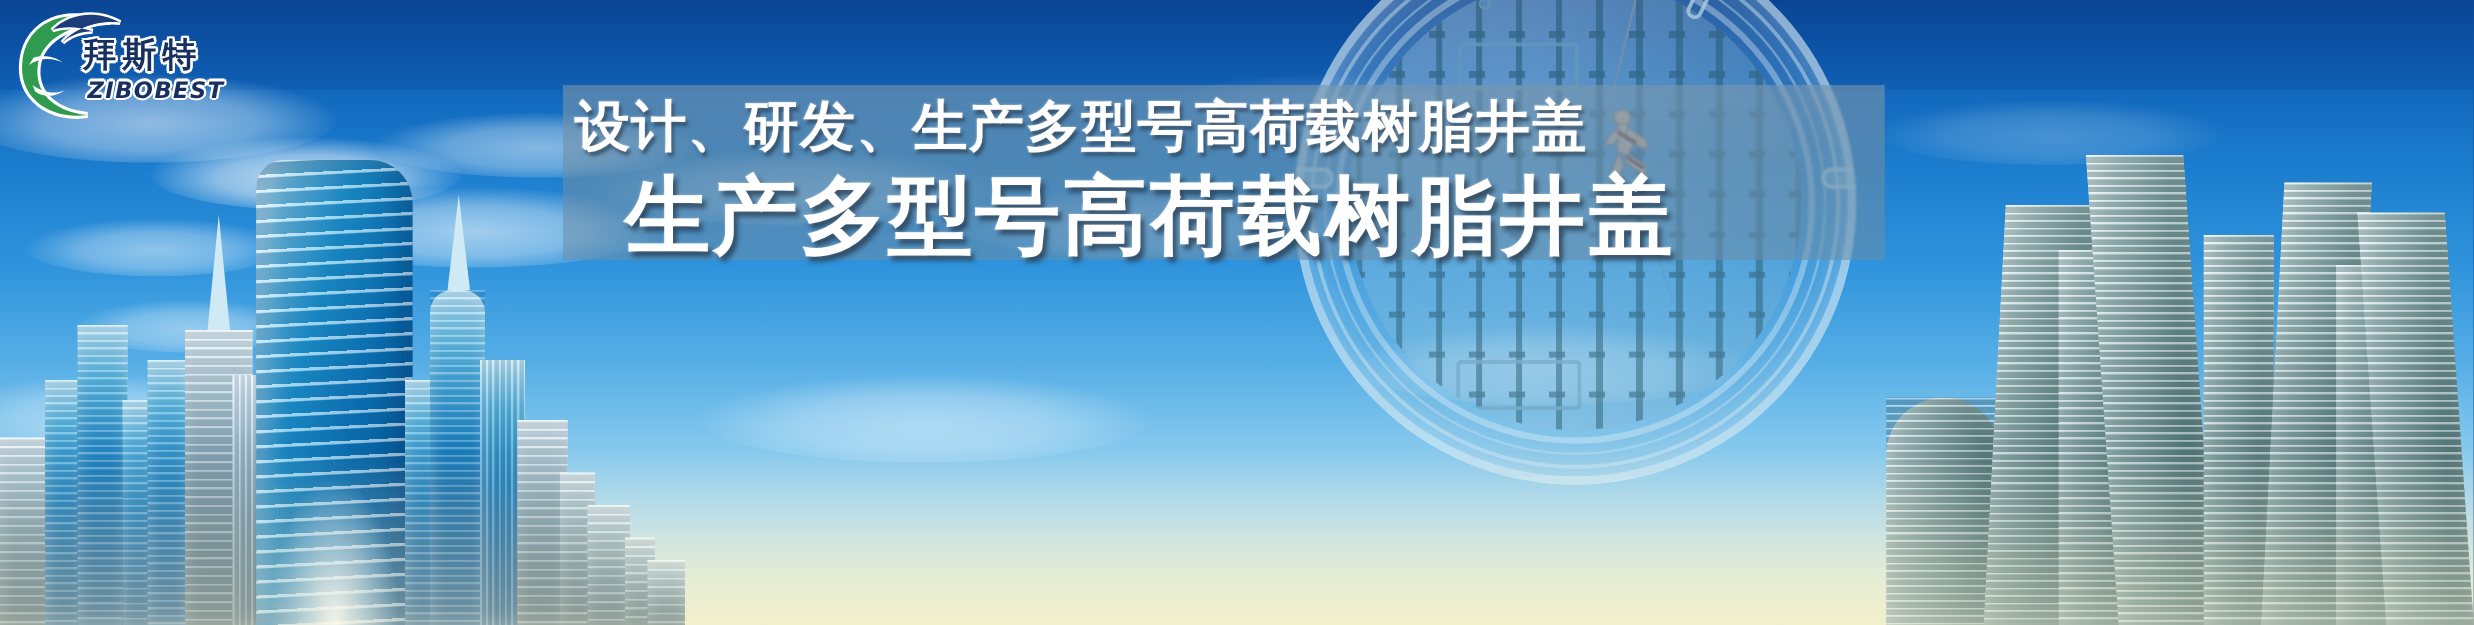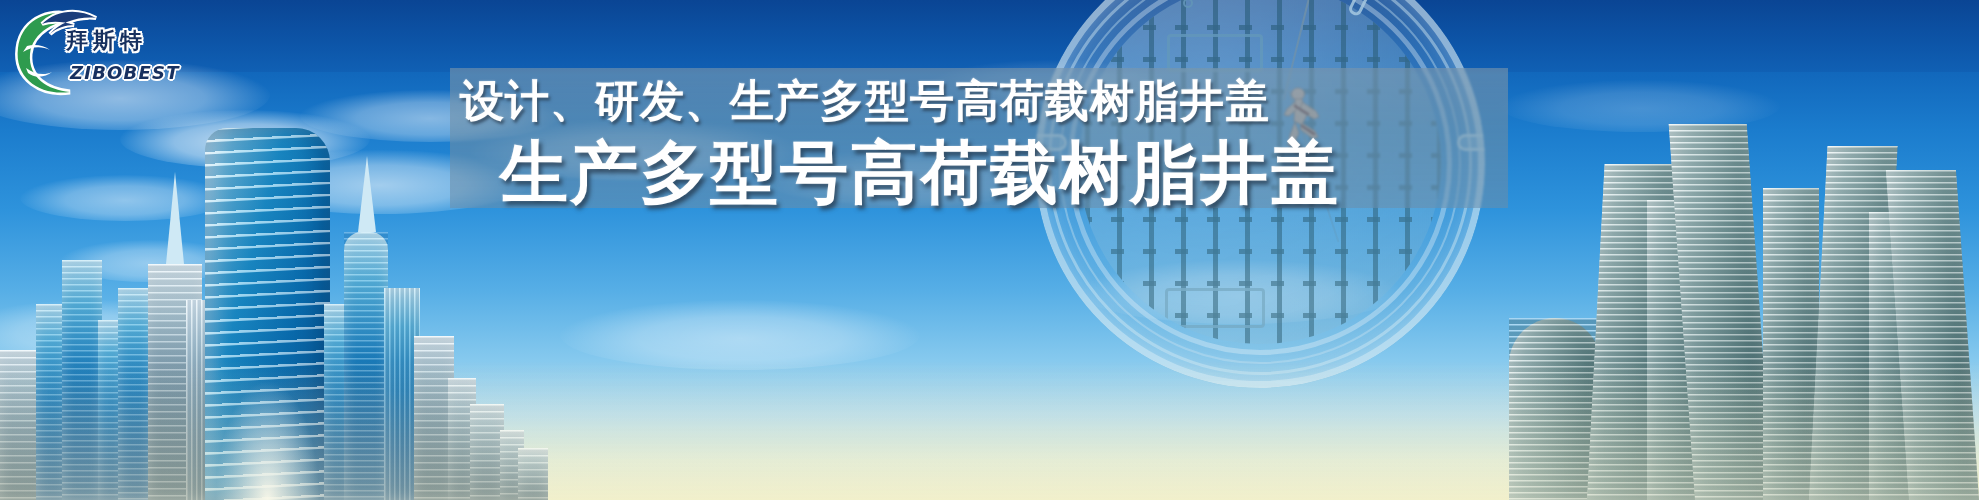--- a/index.html
+++ b/index.html
@@ -246,21 +246,21 @@
   }
 
   
   .logo {
     position:absolute; left:8px; top:6px;
     width:152px; height:96px;
   }
   .logo-swoosh { position:absolute; left:0; top:0; width:100px; height:92px; }
   .logo-cn {
     position:absolute; left:58px; top:20px;
-    font-size:22px; font-weight:700; letter-spacing:5px;
+    font-size:27px; font-weight:700; letter-spacing:5px;
     color:#17305f;
     text-shadow:
       -1.6px -1.6px 0 #fff, 1.6px -1.6px 0 #fff,
       -1.6px 1.6px 0 #fff,  1.6px 1.6px 0 #fff,
        0 -2px 0 #fff, 0 2px 0 #fff, -2px 0 0 #fff, 2px 0 0 #fff;
     white-space:nowrap;
   }
   .logo-en {
     position:absolute; left:62px; top:56px;
     font-size:18px; font-weight:700; letter-spacing:1.2px;

